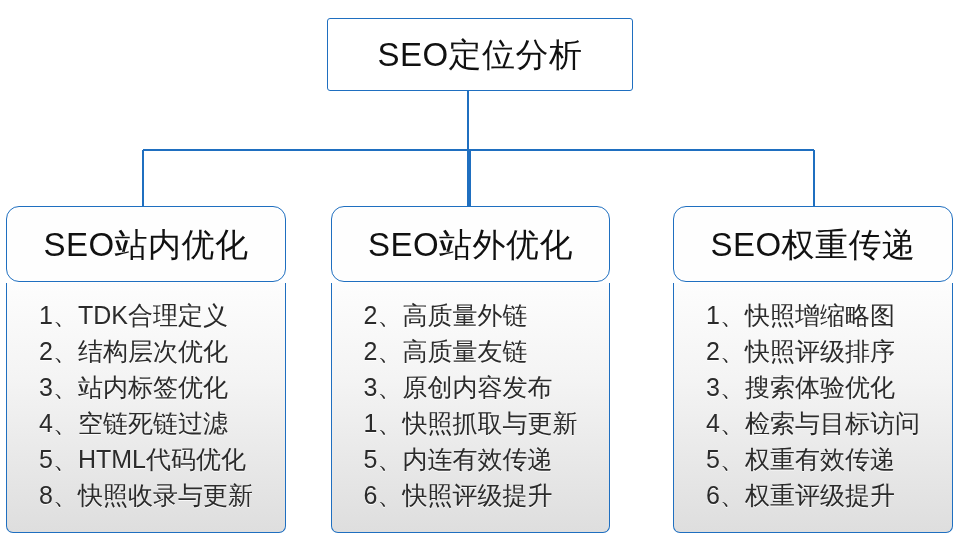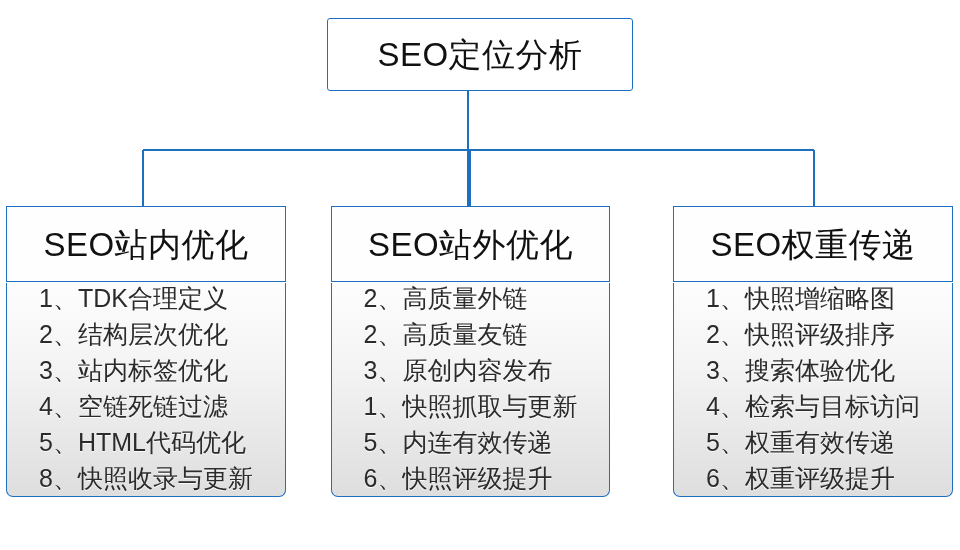--- a/index.html
+++ b/index.html
@@ -60,47 +60,46 @@
     top: 206px;
   }
   .branch-1 { left: 6px;   width: 280px; }
   .branch-2 { left: 331px; width: 279px; }
   .branch-3 { left: 673px; width: 280px; }
 
   .branch-header {
     box-sizing: border-box;
     height: 76px;
     border: 1.6px solid #1f6fc0;
-    border-radius: 0;
+    border-radius: 13px;
     background: #fefefe;
     display: flex;
     align-items: center;
     justify-content: center;
   }
   .branch-header-title {
     font-size: 33px;
     line-height: 1;
     letter-spacing: 0.5px;
     color: #111111;
     white-space: nowrap;
   }
 
   .branch-body {
     box-sizing: border-box;
     margin-top: 1px;
-    height: 214px;
+    height: 250px;
     border: 1.6px solid #1f6fc0;
     border-top: none;
     border-radius: 0 0 7px 7px;
     background: linear-gradient(to bottom, #fdfdfd 0%, #f4f4f4 38%, #e8e8e8 72%, #dedede 100%);
     padding: 14px 0 0 0;
     display: flex;
     flex-direction: column;
     align-items: center;
-    justify-content: flex-end;
   }
   .item-list {
     list-style: none;
     margin: 0;
     padding: 0;
   }
   .item-list li {
     font-size: 25px;
     line-height: 36px;
     color: #2b2b2b;

